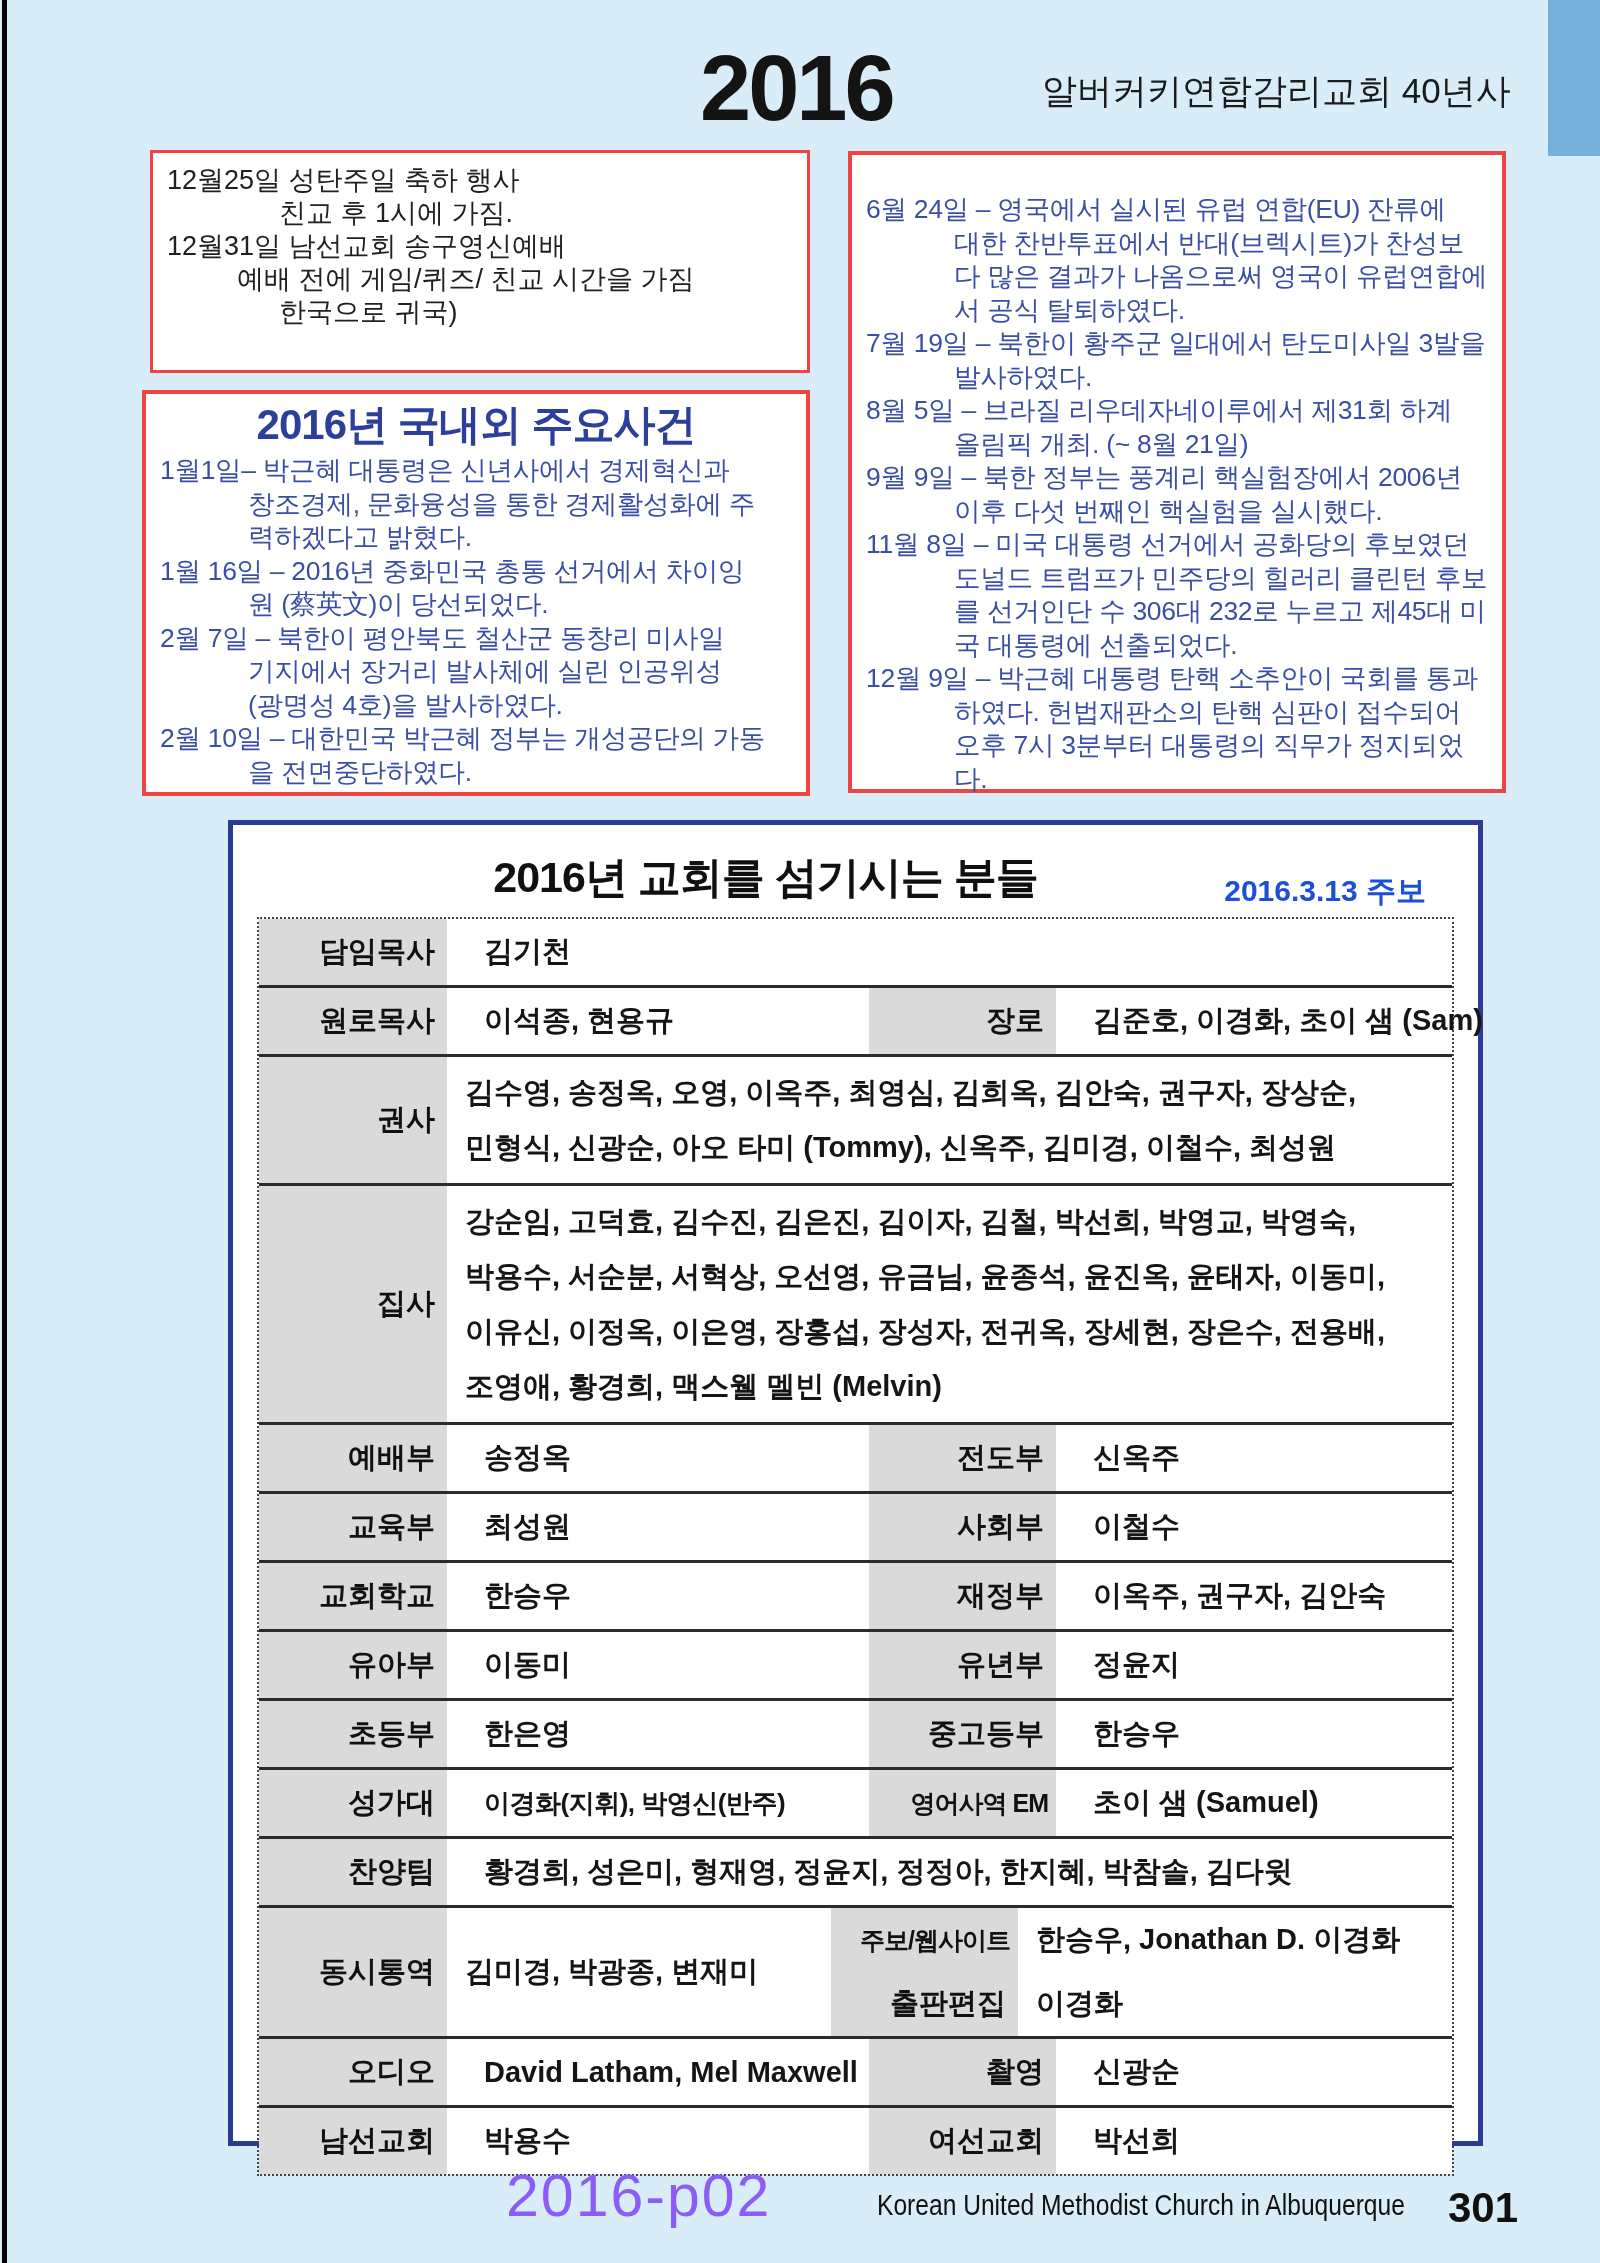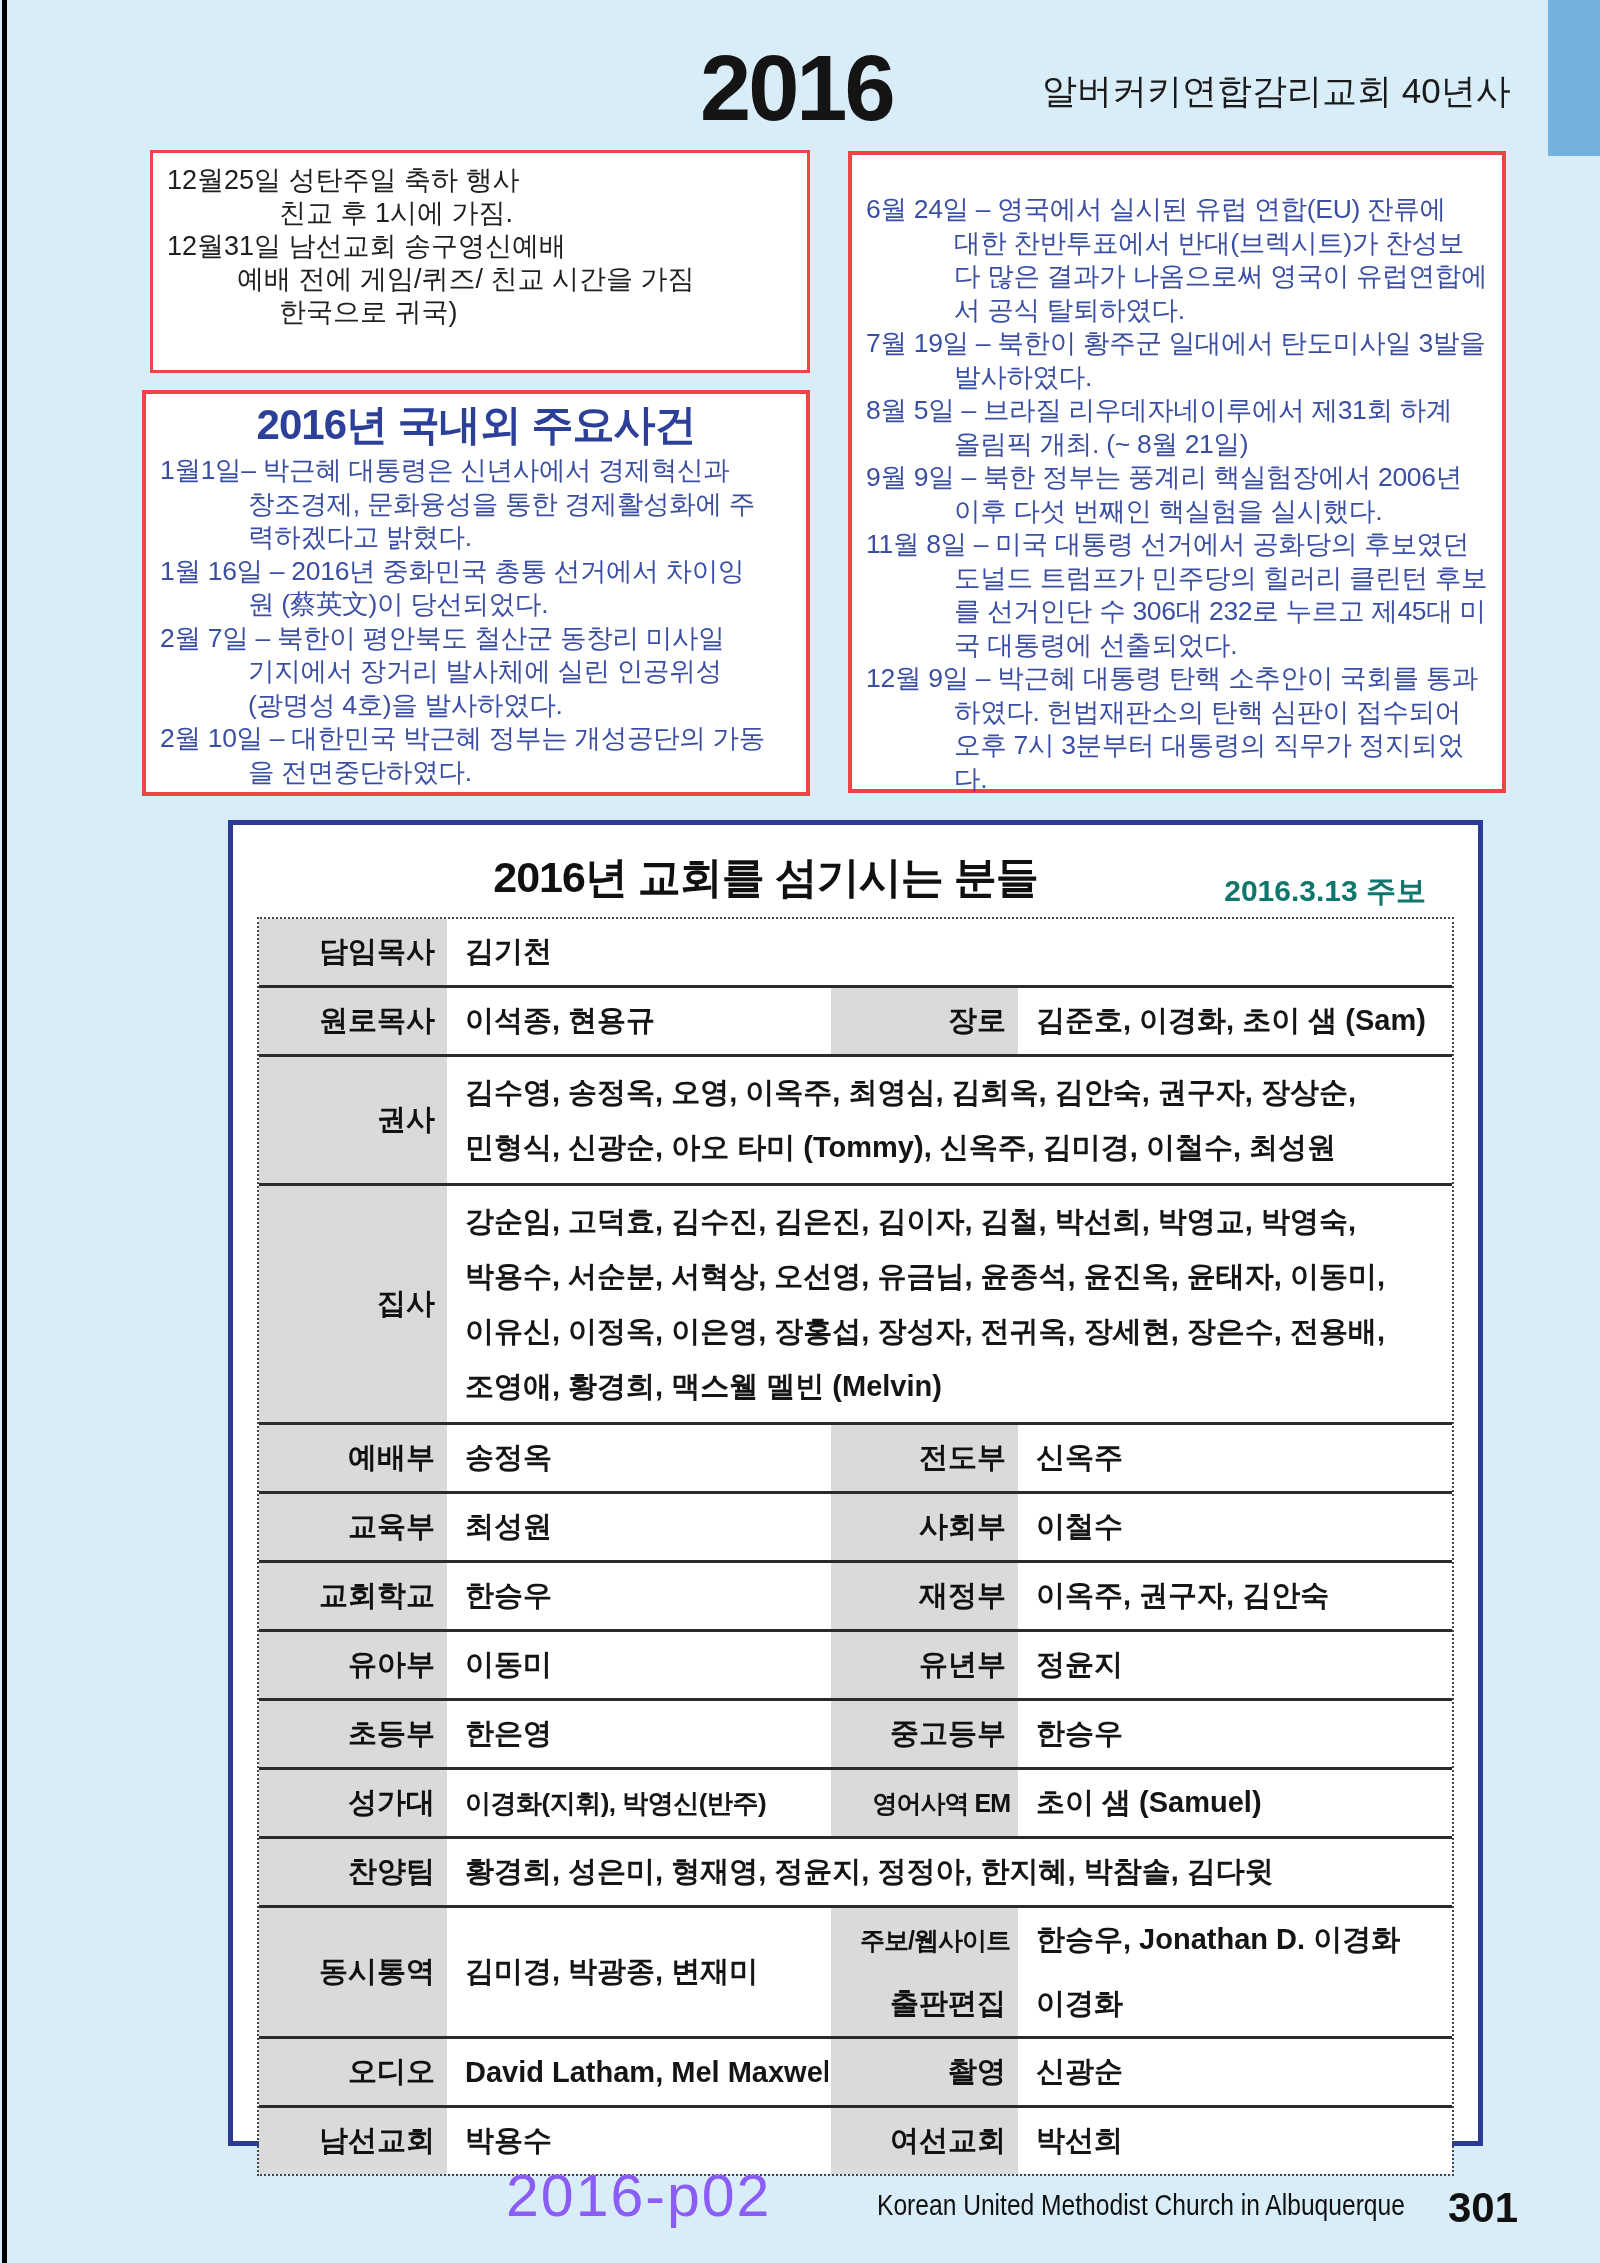--- a/index.html
+++ b/index.html
@@ -24,29 +24,29 @@
                     letter-spacing:-1px;margin-bottom:2px;}
   .evt .ln{font-size:26.5px;line-height:33.5px;color:#3a4fa3;white-space:nowrap;letter-spacing:-0.3px;}
   .evt .ind{padding-left:88px;}
   .box-c{left:848px;top:151px;width:658px;height:642px;border-width:4px;padding:38px 6px 8px 14px;}
 
   .main-box{position:absolute;left:228px;top:820px;width:1255px;height:1326px;background:#fff;
             border:5px solid #2b3c94;box-sizing:border-box;padding:0 24px;}
   .tbl-head{position:relative;height:92px;}
   .tbl-title{position:absolute;left:0;right:180px;top:24px;text-align:center;font-size:43px;
              font-weight:800;color:#101010;letter-spacing:-1px;white-space:nowrap;}
-  .date-note{position:absolute;right:28px;top:46px;font-size:30px;font-weight:700;color:#0f766e;white-space:nowrap;}
+  .date-note{position:absolute;right:28px;top:46px;font-size:30px;font-weight:700;color:#1d4ed8;white-space:nowrap;}
 
   .tbl{border:2px dotted #444;}
   .row{display:grid;grid-template-columns:188px 1fr;background:#fff;}
   .row + .row{border-top:3px solid #2b2b2b;}
   .row.split{grid-template-columns:188px 381px 190px 1fr;}
   .row.split2{grid-template-columns:188px 381px 190px 1fr;grid-auto-rows:64px;}
   .split2 .main{grid-row:1/3;}
-  .h1{min-height:66px;}
+  .h1{min-height:66px;gap:19px;}
   .lab{background:#dadada;display:flex;align-items:center;justify-content:flex-end;
        text-align:right;font-weight:700;font-size:29px;color:#111;padding:0 12px 0 4px;white-space:nowrap;}
   .lab.l2{border-left:3px solid #fff;}
   .lab.sm{font-size:25px;letter-spacing:-1px;padding-right:8px;}
   .val{display:flex;align-items:center;font-weight:600;font-size:29px;color:#151515;
        padding:0 4px 0 18px;white-space:nowrap;}
   .val.sm{font-size:26px;letter-spacing:-0.5px;}
   .val-lines{padding:8px 4px 8px 18px;font-weight:600;font-size:29px;color:#151515;}
   .val-lines .tl{line-height:55px;white-space:nowrap;}
 

